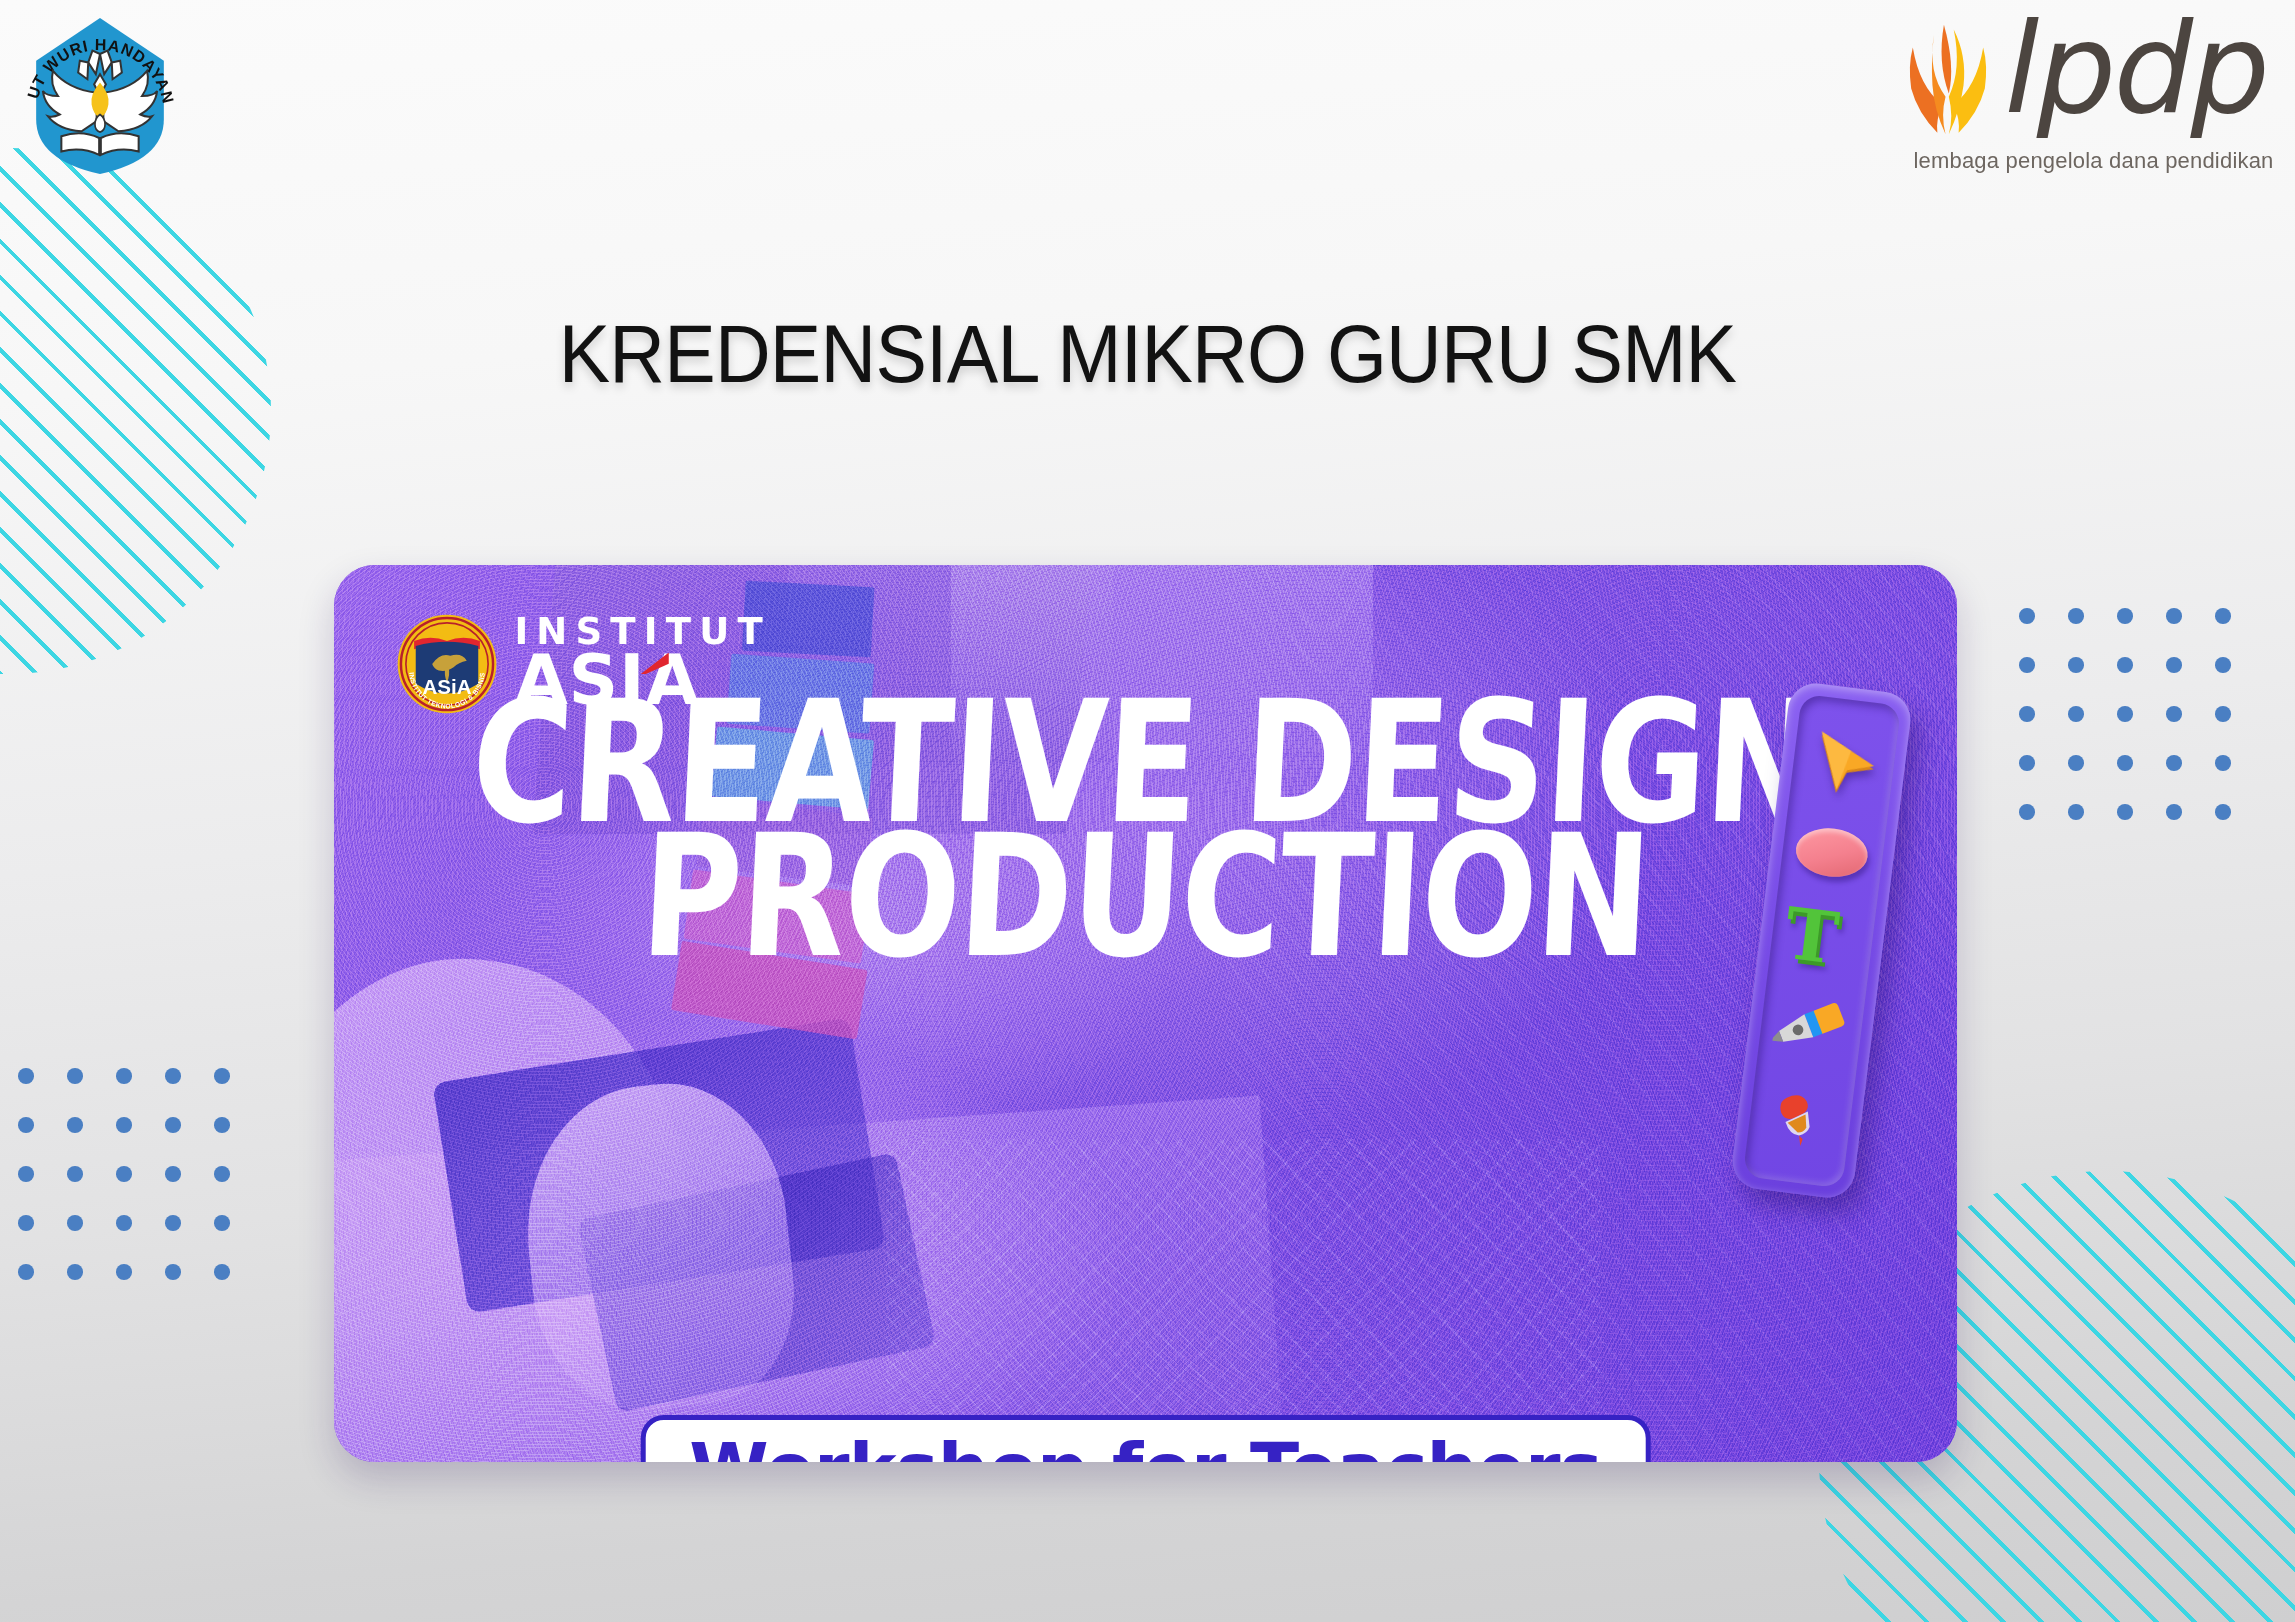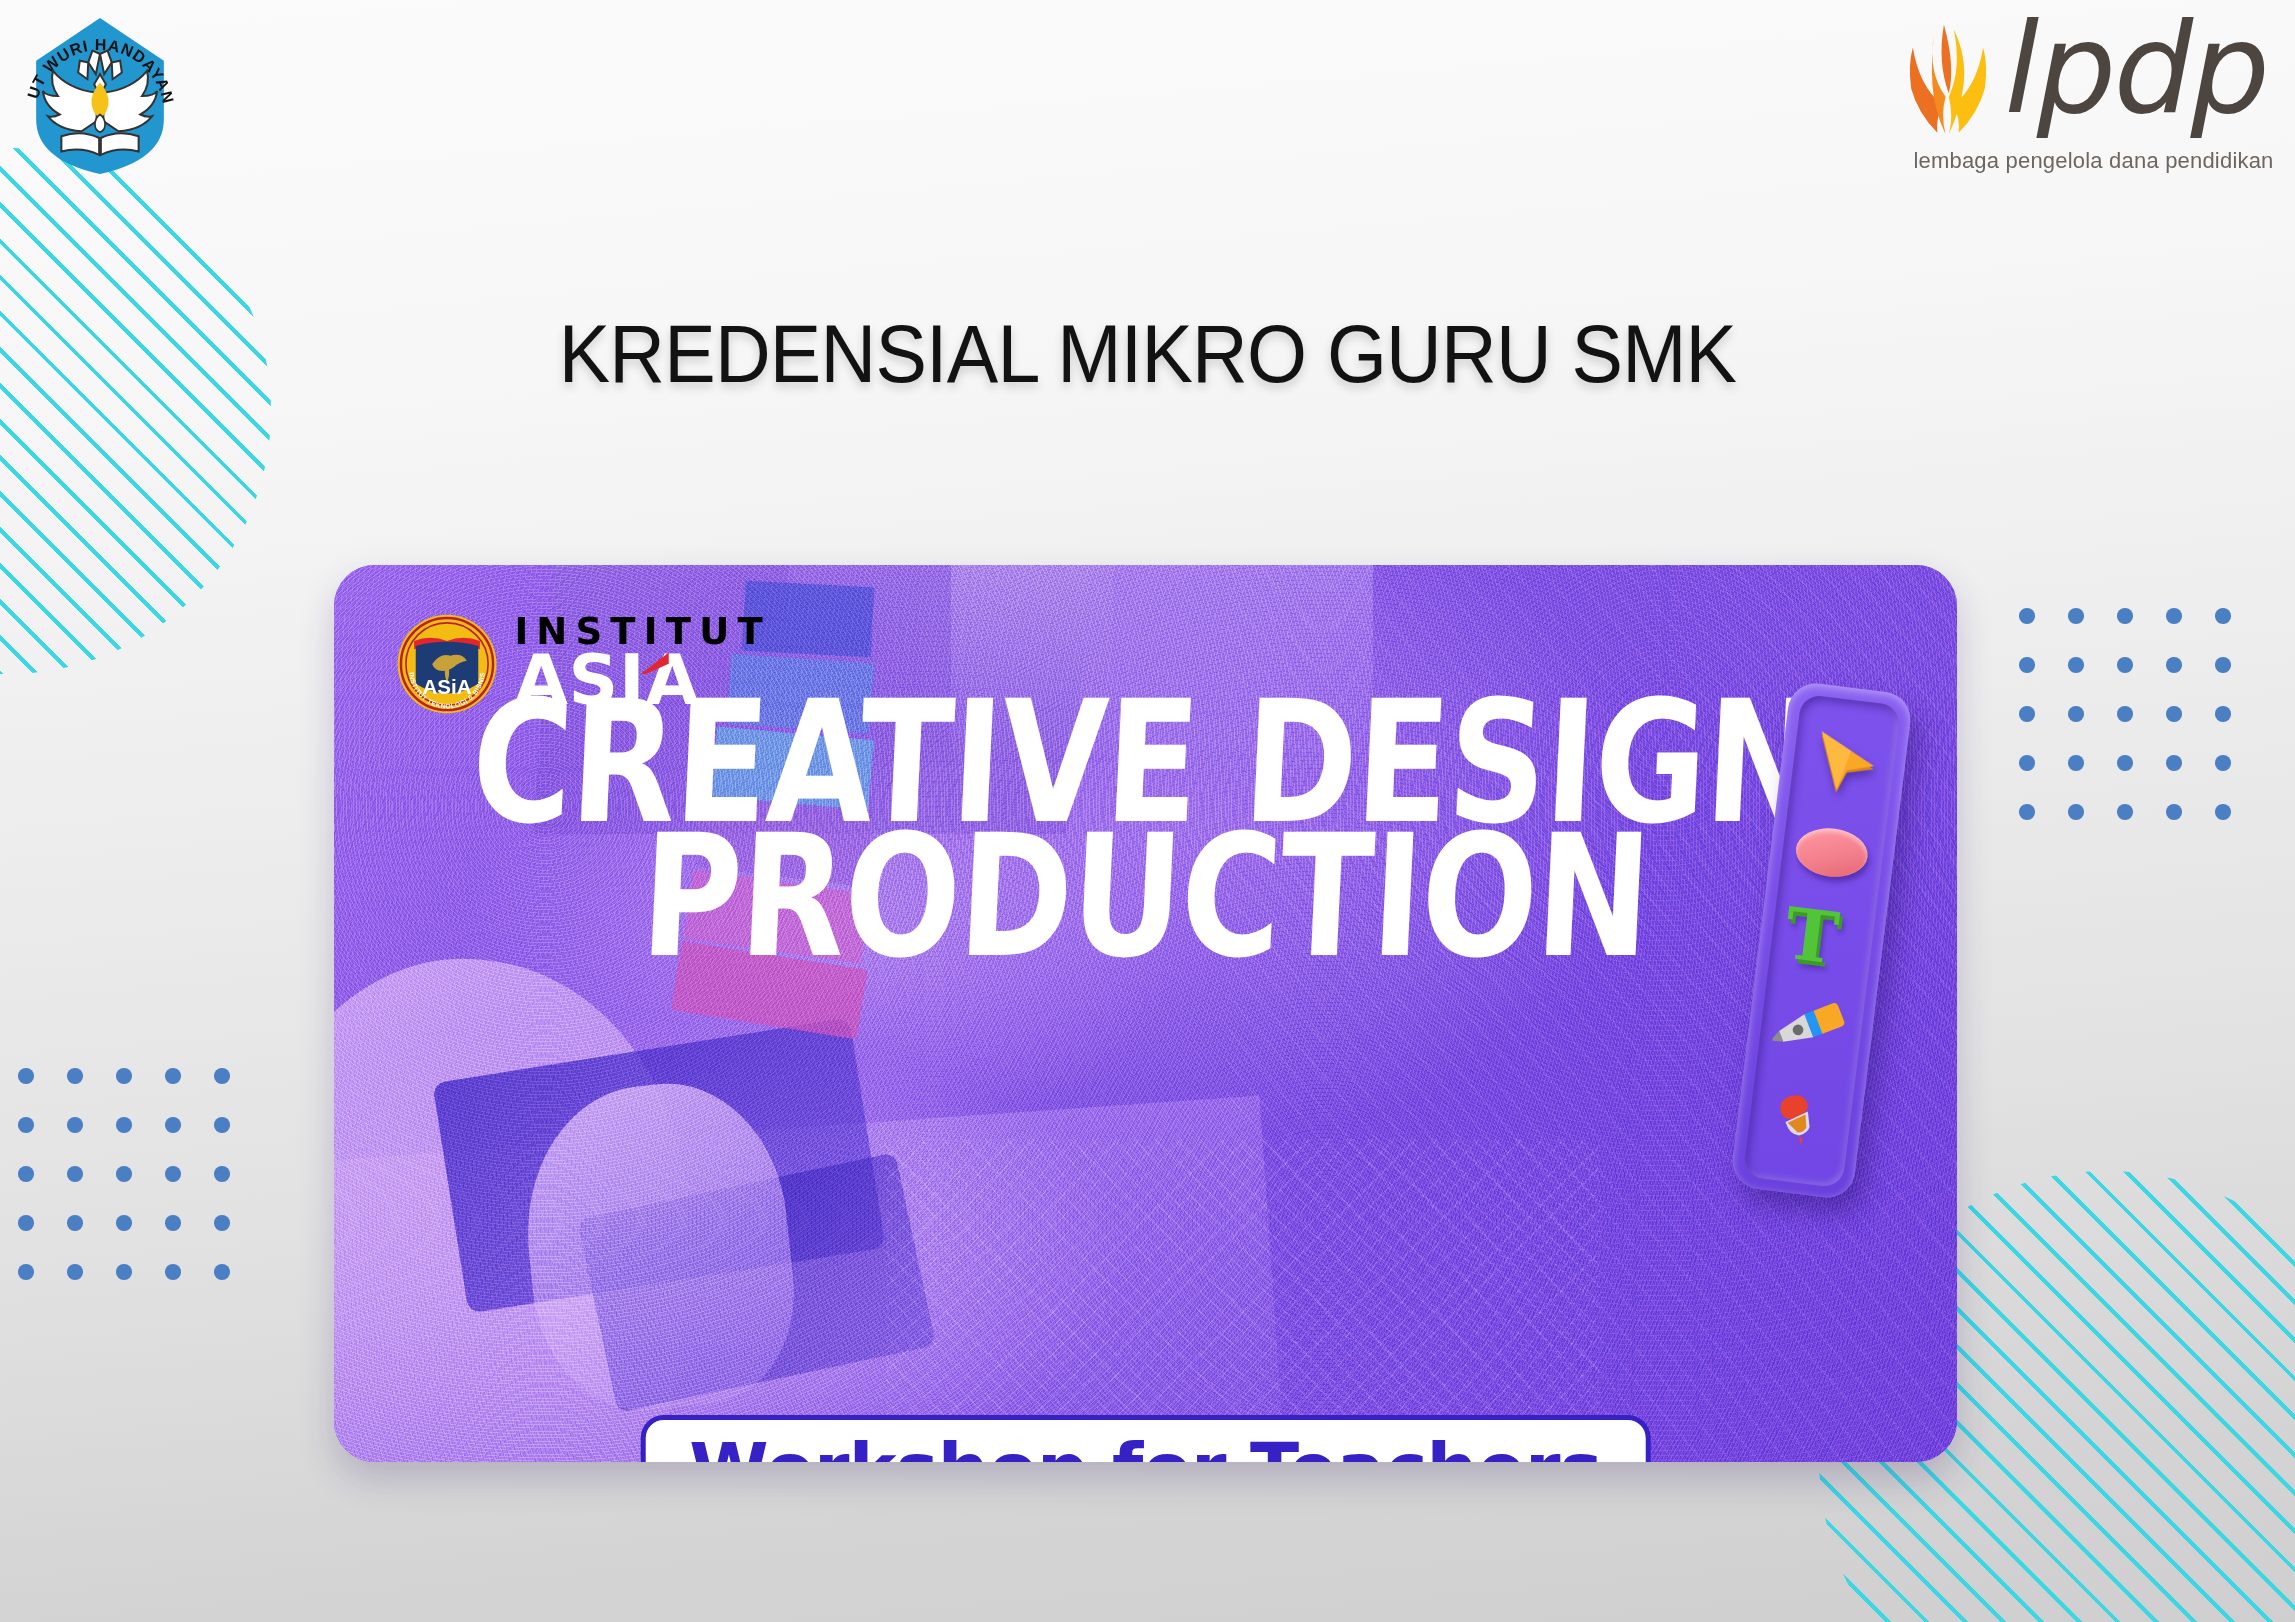--- a/index.html
+++ b/index.html
@@ -125,21 +125,21 @@
       repeating-radial-gradient(circle at 82% 19%, rgba(255,255,255,.42) 0 0.8px, transparent 0.8px 5px),
       repeating-radial-gradient(circle at 37% 88%, rgba(0,0,0,.32) 0 0.8px, transparent 0.8px 2.5px);
   }
   .tint { position:absolute; inset:0; background:rgba(124,78,226,0.26); mix-blend-mode:color; }
 
   
   .brand { position:absolute; left:62px; top:48px; display:flex; align-items:center; gap:16.4px; }
   .crest { width:102px; height:102px; position:relative; }
   .brand-words { line-height:0.92; }
   .brand-institut {
-    color:#000000; font-size:37px; font-weight:700; letter-spacing:8.2px;
+    color:#ffffff; font-size:37px; font-weight:700; letter-spacing:8.2px;
     font-family:"DejaVu Sans", sans-serif;
   }
   .brand-asia {
     color:#fff; font-size:69px; font-weight:900; letter-spacing:0.8px;
     font-family:"DejaVu Sans", sans-serif; position:relative; display:inline-block;
   }
   .brand-asia .flag {
     position:absolute; right:31px; top:3.3px; width:28px; height:21.4px; background:#e1262f;
     clip-path:polygon(0 100%, 100% 0, 100% 52%, 18% 100%);
   }

